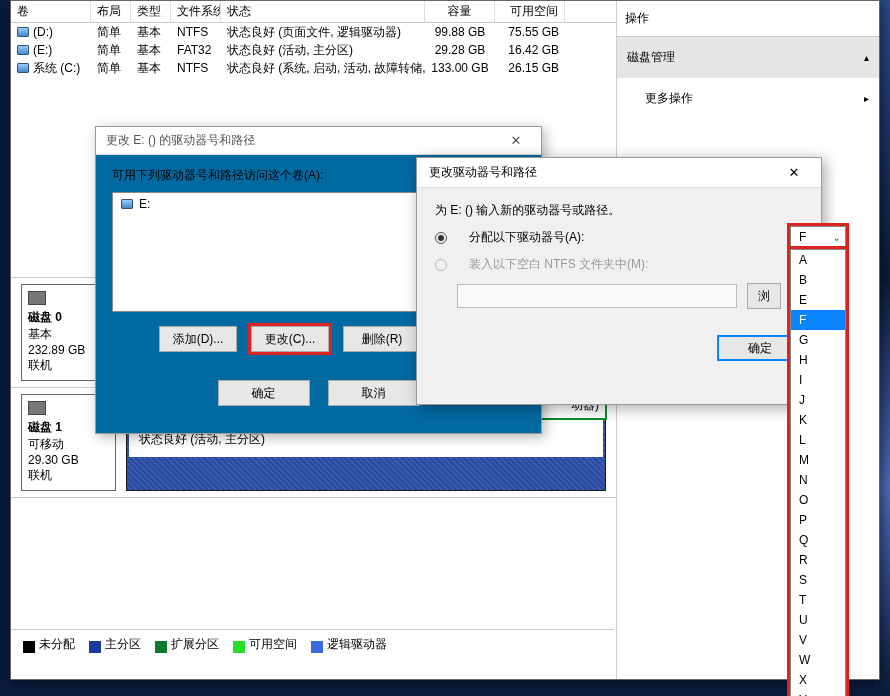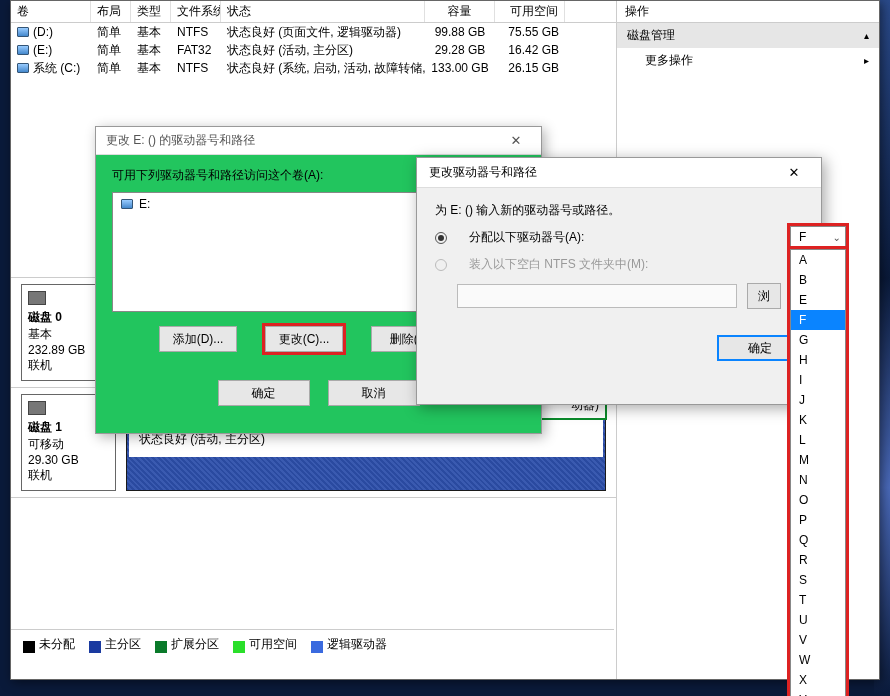--- a/index.html
+++ b/index.html
@@ -23,46 +23,46 @@
   .col-lay { width: 40px; }
   .col-typ { width: 40px; }
   .col-fs  { width: 50px; }
   .col-st  { width: 204px; }
   .col-cap { width: 70px; text-align: center; }
   .col-free{ width: 70px; text-align: right; }
 
   .vol-icon { width: 12px; height: 10px; background: linear-gradient(#9cf,#48c); border: 1px solid #357; border-radius: 1px; display: inline-block; }
 
   
-  .actions-header { height: 22px; display:flex; align-items:center; padding: 0 8px; border-bottom:1px solid #ccc; }
-  .actions-item { padding: 4px 10px; display:flex; justify-content:space-between; align-items:center; }
+  .actions-header { height: 36px; display:flex; align-items:center; padding: 0 8px; border-bottom:1px solid #ccc; }
+  .actions-item { padding: 12px 10px; display:flex; justify-content:space-between; align-items:center; }
   .actions-item.hl { background:#e6e6e6; }
   .tri { font-size:10px; }
 
   
   .disk-area { flex: 1; background:#fff; padding: 0; overflow:hidden; border-top:1px solid #ccc; margin-top:200px; }
   .disk-row { display:flex; align-items:stretch; border-bottom:1px solid #ccc; padding:6px 10px; gap:10px; }
   .disk-label { width:95px; border:1px solid #666; padding:6px; font-size:11px; }
   .disk-label .icon { width:18px; height:14px; background:#777; border:1px solid #444; margin-bottom:4px; }
   .disk-part { flex:1; border:1px solid #1a1a1a; background:repeating-linear-gradient(45deg,#2a4aa0,#2a4aa0 2px,#3a5ab0 2px,#3a5ab0 4px); padding:2px; }
   .disk-part-inner { background:#fff; padding:6px 10px; height:60px; }
   .disk-part-inner b { font-weight:bold; }
 
   
   .legend { position:absolute; left:0; bottom:20px; right:265px; padding:6px 12px; display:flex; gap:14px; background:#fff; border-top:1px solid #ccc; }
   .legend span { display:flex; align-items:flex-end; gap:4px; }
   .sw { width:12px; height:12px; display:inline-block; }
 
   
-  .dlg1 { position:absolute; left:95px; top:126px; width:447px; height:308px; background:#22c55e; border:1px solid #999; box-shadow:3px 3px 12px rgba(0,0,0,.3); }
+  .dlg1 { position:absolute; left:95px; top:126px; width:447px; height:308px; background:#0369a1; border:1px solid #999; box-shadow:3px 3px 12px rgba(0,0,0,.3); }
   .dlg1 .title { height:28px; display:flex; align-items:center; justify-content:space-between; padding:0 10px; background:#fff; border-bottom:1px solid #ddd; color:#555; }
   .dlg1 .body { padding: 12px 16px; }
   .listbox { background:#fff; border:1px solid #888; height:120px; margin-top:8px; }
   .listbox .item { padding:4px 8px; display:flex; align-items:center; gap:6px; }
-  .btn-row { display:flex; gap:28px; margin-top:14px;padding-left:47px; }
+  .btn-row { display:flex; gap:14px; margin-top:14px;padding-left:47px; }
   .btn { min-width:78px; height:26px; background:#e7e7e7; border:1px solid #aaa; cursor:pointer; display:flex; align-items:center; justify-content:center; padding:0 10px; }
   .btn.primary { border:2px solid #0a84ff; }
   .btn.red { outline:3px solid #dd2222; }
   .bottom-row { display:flex; gap:18px; justify-content:center; margin-top:28px; }
 
   
   .dlg2 { position:absolute; left:416px; top:157px; width:406px; height:248px; background:#f0f0f0; border:1px solid #999; box-shadow:3px 3px 14px rgba(0,0,0,.35); }
   .dlg2 .title { height:30px; display:flex; align-items:center; justify-content:space-between; padding:0 12px; background:#fff; border-bottom:1px solid #ddd; }
   .dlg2 .body { padding:14px 18px; }
   .radio { display:flex; align-items:center; gap:22px; margin:10px 0; }

